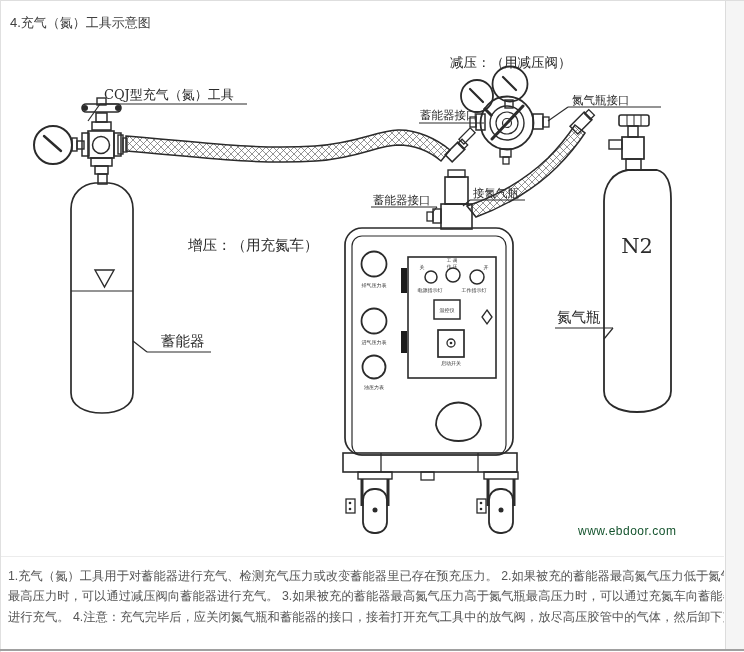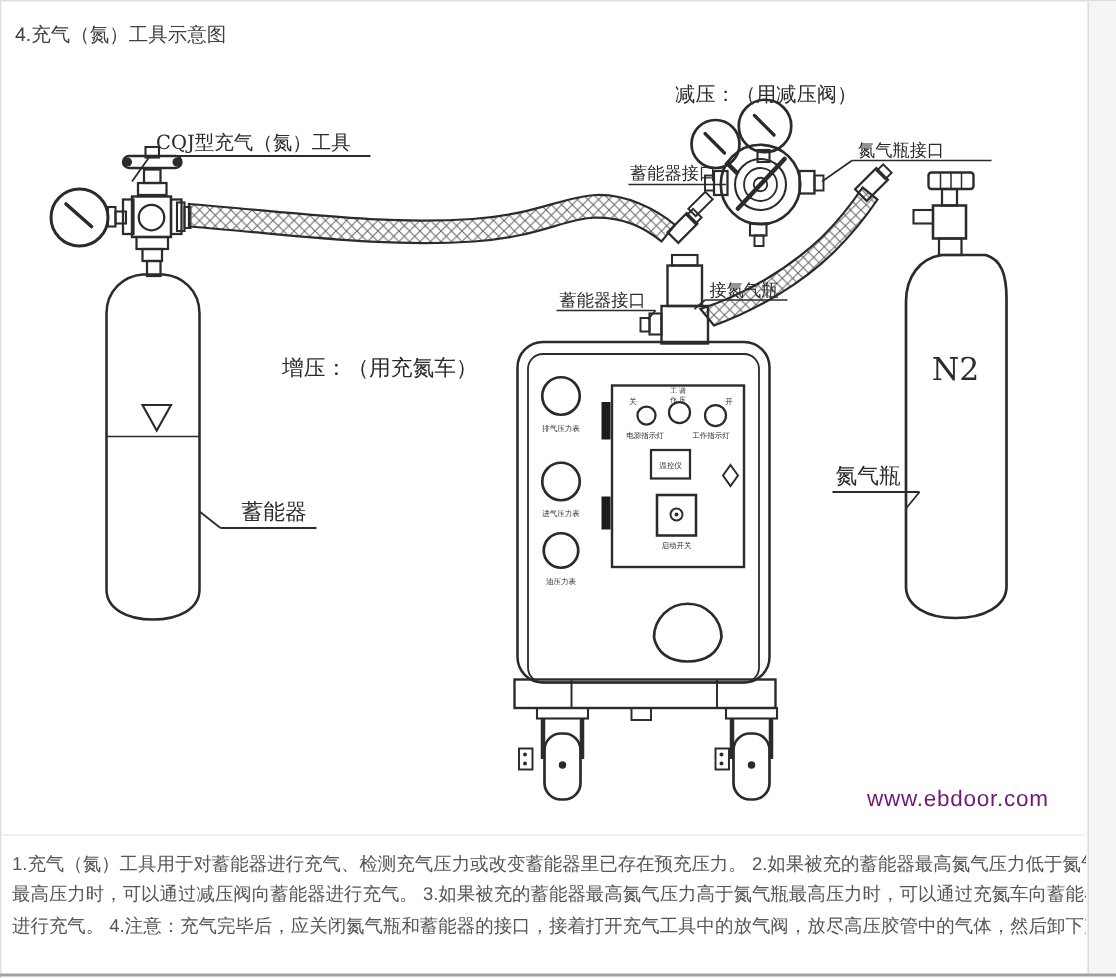--- a/index.html
+++ b/index.html
@@ -8,21 +8,21 @@
     font-family:"Liberation Sans","DejaVu Sans",sans-serif;
     position:relative;overflow:hidden;
   }
   .page{position:absolute;inset:0;width:744px;height:652px;}
   .border-top{position:absolute;top:0;left:0;width:744px;height:1px;background:#dedede;}
   .border-left{position:absolute;top:0;left:0;width:1px;height:652px;background:#e0e0e0;}
   .right-gutter{position:absolute;top:1px;right:0;width:18px;height:648px;background:#f5f5f5;border-left:1px solid #dcdcdc;}
   .bottom-rule{position:absolute;top:649px;left:0;width:744px;height:2px;background:#a0a0a0;}
   .page-title{position:absolute;top:14px;left:10px;font-size:13px;color:#404040;}
   .diagram{position:absolute;top:0;left:0;}
-  .watermark{position:absolute;top:524px;left:578px;font-size:15px;color:#701a75;letter-spacing:.5px;}
+  .watermark{position:absolute;top:524px;left:578px;font-size:12px;color:#14532d;letter-spacing:.5px;}
   .notes-divider{position:absolute;top:556px;left:1px;width:723px;height:1px;background:#ececec;}
   .notes{position:absolute;top:566px;left:8px;width:716px;color:#555555;font-size:12.3px;line-height:20.3px;}
   .note-line{white-space:nowrap;overflow:hidden;}
   svg text{font-family:"DejaVu Serif","Liberation Serif",serif;fill:#2b2b2b;}
   svg .shape{stroke:#2b2b2b;fill:none;}
 </style>
 </head>
 <body>
 
 <div class="page">

